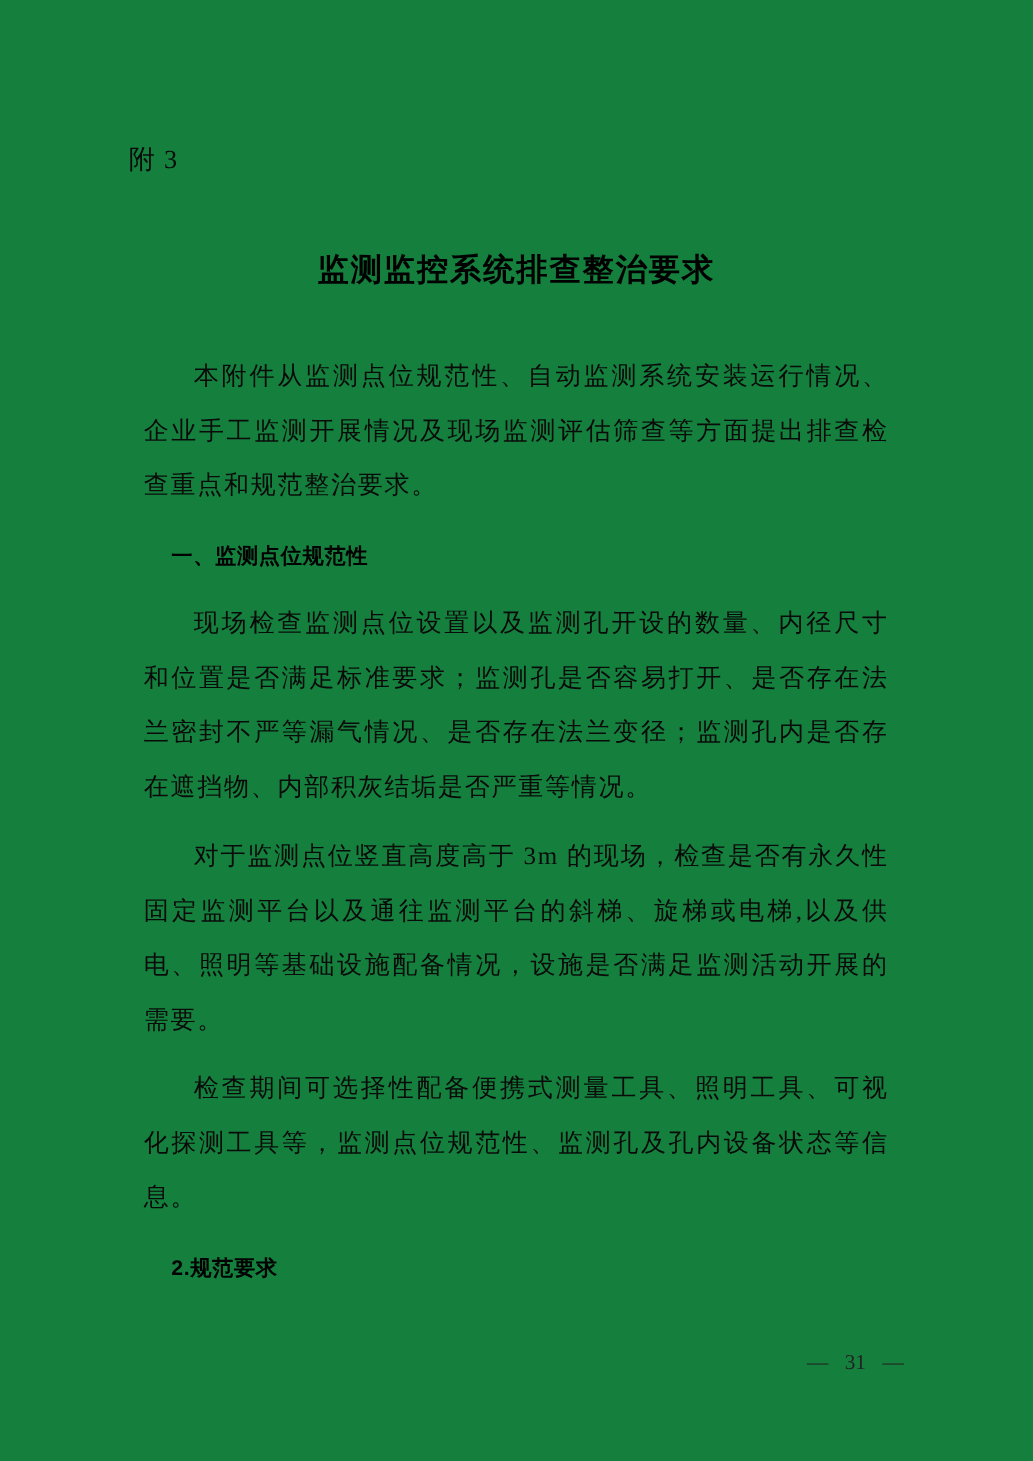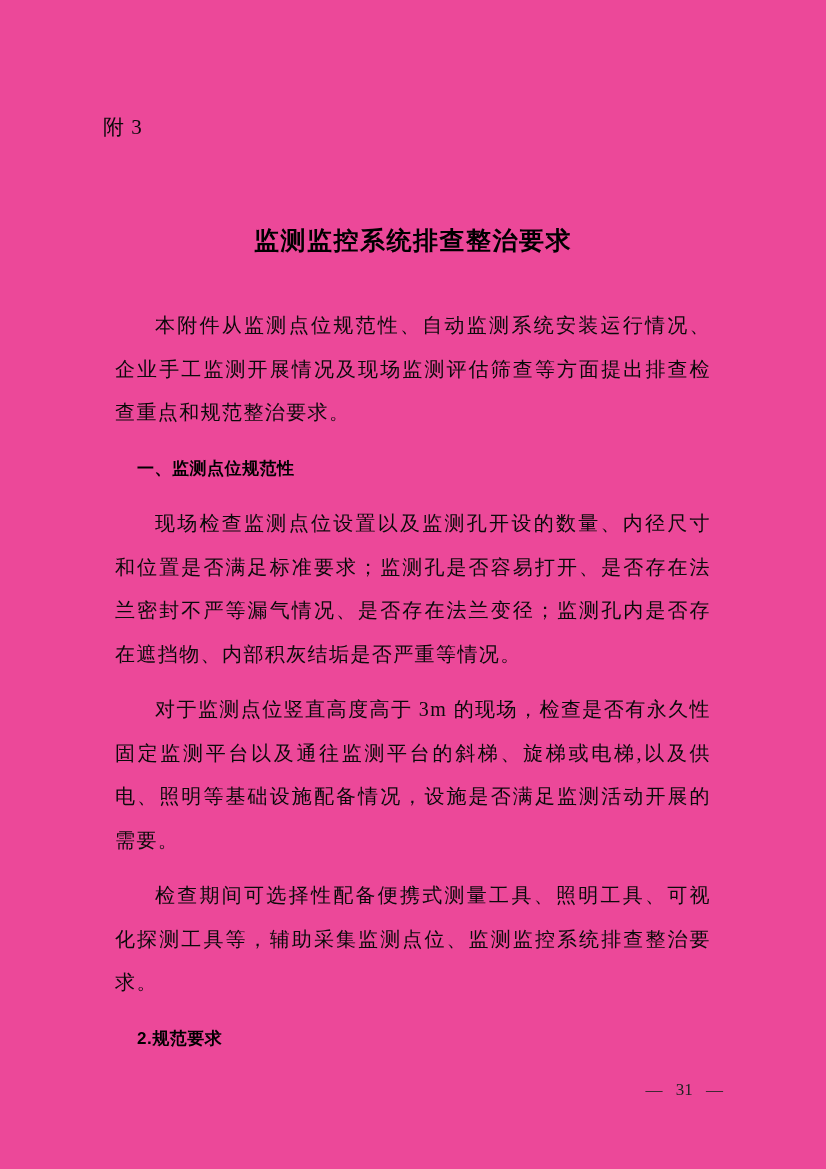--- a/index.html
+++ b/index.html
@@ -4,40 +4,40 @@
 <style>
   html, body {
     margin: 0;
     padding: 0;
     background: #ffffff;
   }
   .page {
     position: relative;
     width: 826px;
     height: 1169px;
-    background: #ec4899;
+    background: #15803d;
     color: #0a0a0a;
     font-family: "Liberation Serif", serif;
     overflow: hidden;
     box-sizing: border-box;
   }
   .content {
     position: absolute;
     left: 103px;
     top: 112px;
     width: 620px;
   }
   .attachment-label {
     font-size: 21px;
     line-height: 30px;
     letter-spacing: 1px;
     font-family: "Liberation Serif", serif;
   }
   .doc-title {
-    margin-top: 80px;
+    margin-top: 56px;
     text-align: center;
     font-family: "Liberation Sans", sans-serif;
     font-weight: bold;
     font-size: 25px;
     line-height: 36px;
     letter-spacing: 1.5px;
     color: #000000;
   }
   .body-text {
     margin-top: 46px;
@@ -89,21 +89,21 @@
       <p class="para">本附件从监测点位规范性、自动监测系统安装运行情况、企业手工监测开展情况及现场监测评估筛查等方面提出排查检查重点和规范整治要求。</p>
 
       <h2 class="heading">一、监测点位规范性</h2>
 
 
       <p class="para">现场检查监测点位设置以及监测孔开设的数量、内径尺寸和位置是否满足标准要求；监测孔是否容易打开、是否存在法兰密封不严等漏气情况、是否存在法兰变径；监测孔内是否存在遮挡物、内部积灰结垢是否严重等情况。</p>
 
       <p class="para">对于监测点位竖直高度高于 3m 的现场，检查是否有永久性固定监测平台以及通往监测平台的斜梯、旋梯或电梯,以及供电、照明等基础设施配备情况，设施是否满足监测活动开展的需要。</p>
 
 
-      <p class="para">检查期间可选择性配备便携式测量工具、照明工具、可视化探测工具等，辅助采集监测点位、监测监控系统排查整治要求。</p>
+      <p class="para">检查期间可选择性配备便携式测量工具、照明工具、可视化探测工具等，监测点位规范性、监测孔及孔内设备状态等信息。</p>
 
       <h3 class="heading">2.规范要求</h3>
 
     </div>
   </div>
 
   <div class="page-footer">— 31 —</div>
 </div>
 
 </body></html>

